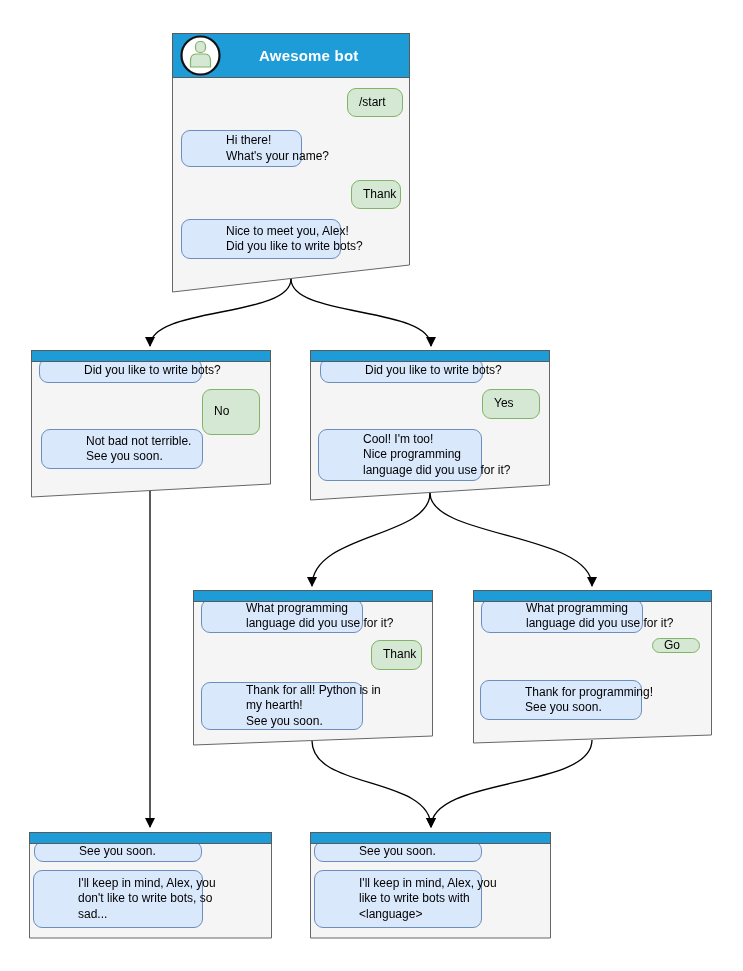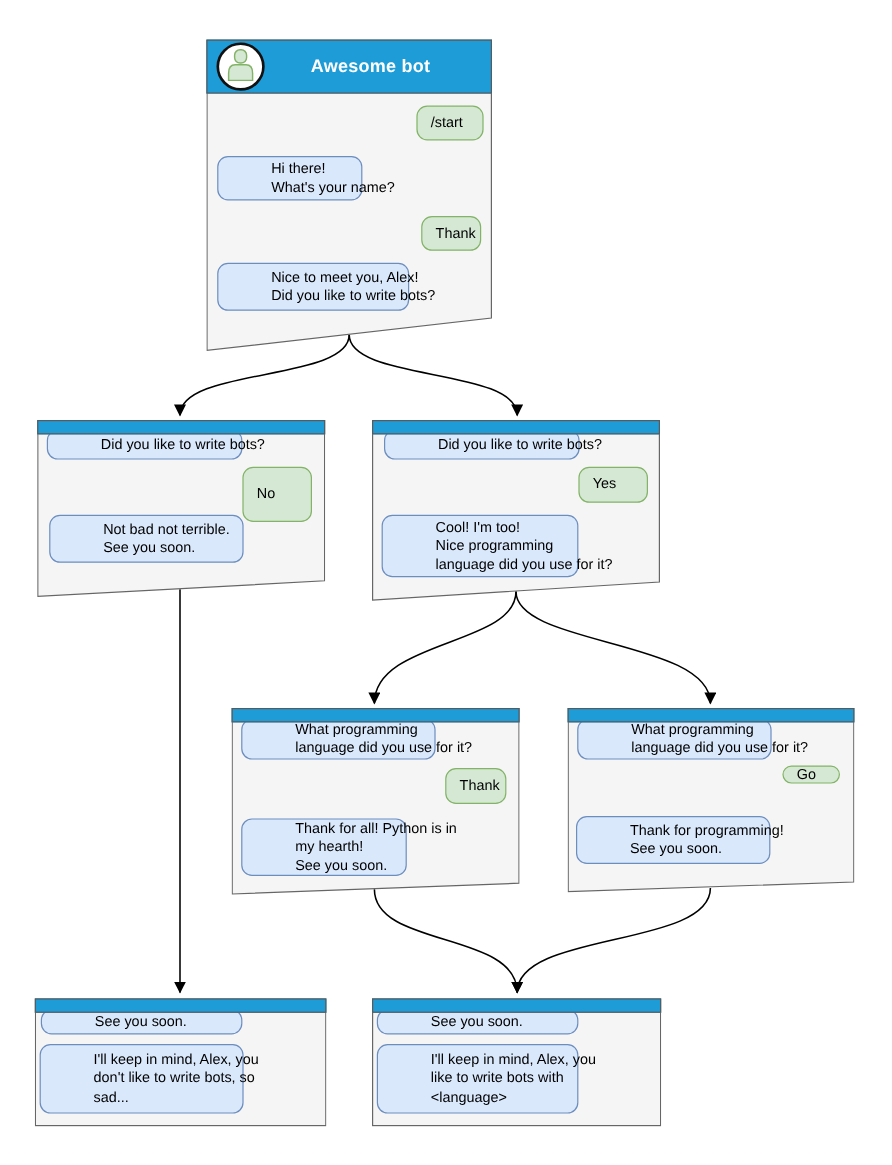--- a/index.html
+++ b/index.html
@@ -149,21 +149,21 @@
   </div>
 
   <div class="win" style="left:193px;top:590px;width:240px;height:155px">
     <svg class="frame" width="240" height="156" viewBox="0 0 240 156">
       <polygon points="0.5,0.5 239.5,0.5 239.5,146 0.5,155" fill="#f5f5f5" stroke="#666" stroke-width="1"></polygon>
     </svg>
     <div class="titlebar thin"></div>
     <div class="msg bot" style="left:8px;top:9px;width:162px;height:34px">What programming
 language did you use for it?</div>
     <div class="msg user" style="right:11px;top:50px;width:51px;height:30px">Thank</div>
-    <div class="msg bot" style="left:8px;top:92px;width:138px;height:48px">Thank for all! Python is in
+    <div class="msg bot" style="left:8px;top:92px;width:162px;height:48px">Thank for all! Python is in
 my hearth!
 See you soon.</div>
   </div>
 
   <div class="win" style="left:473px;top:590px;width:239px;height:153px">
     <svg class="frame" width="239" height="154" viewBox="0 0 239 154">
       <polygon points="0.5,0.5 238.5,0.5 238.5,145 0.5,153" fill="#f5f5f5" stroke="#666" stroke-width="1"></polygon>
     </svg>
     <div class="titlebar thin"></div>
     <div class="msg bot" style="left:8px;top:9px;width:162px;height:34px">What programming

